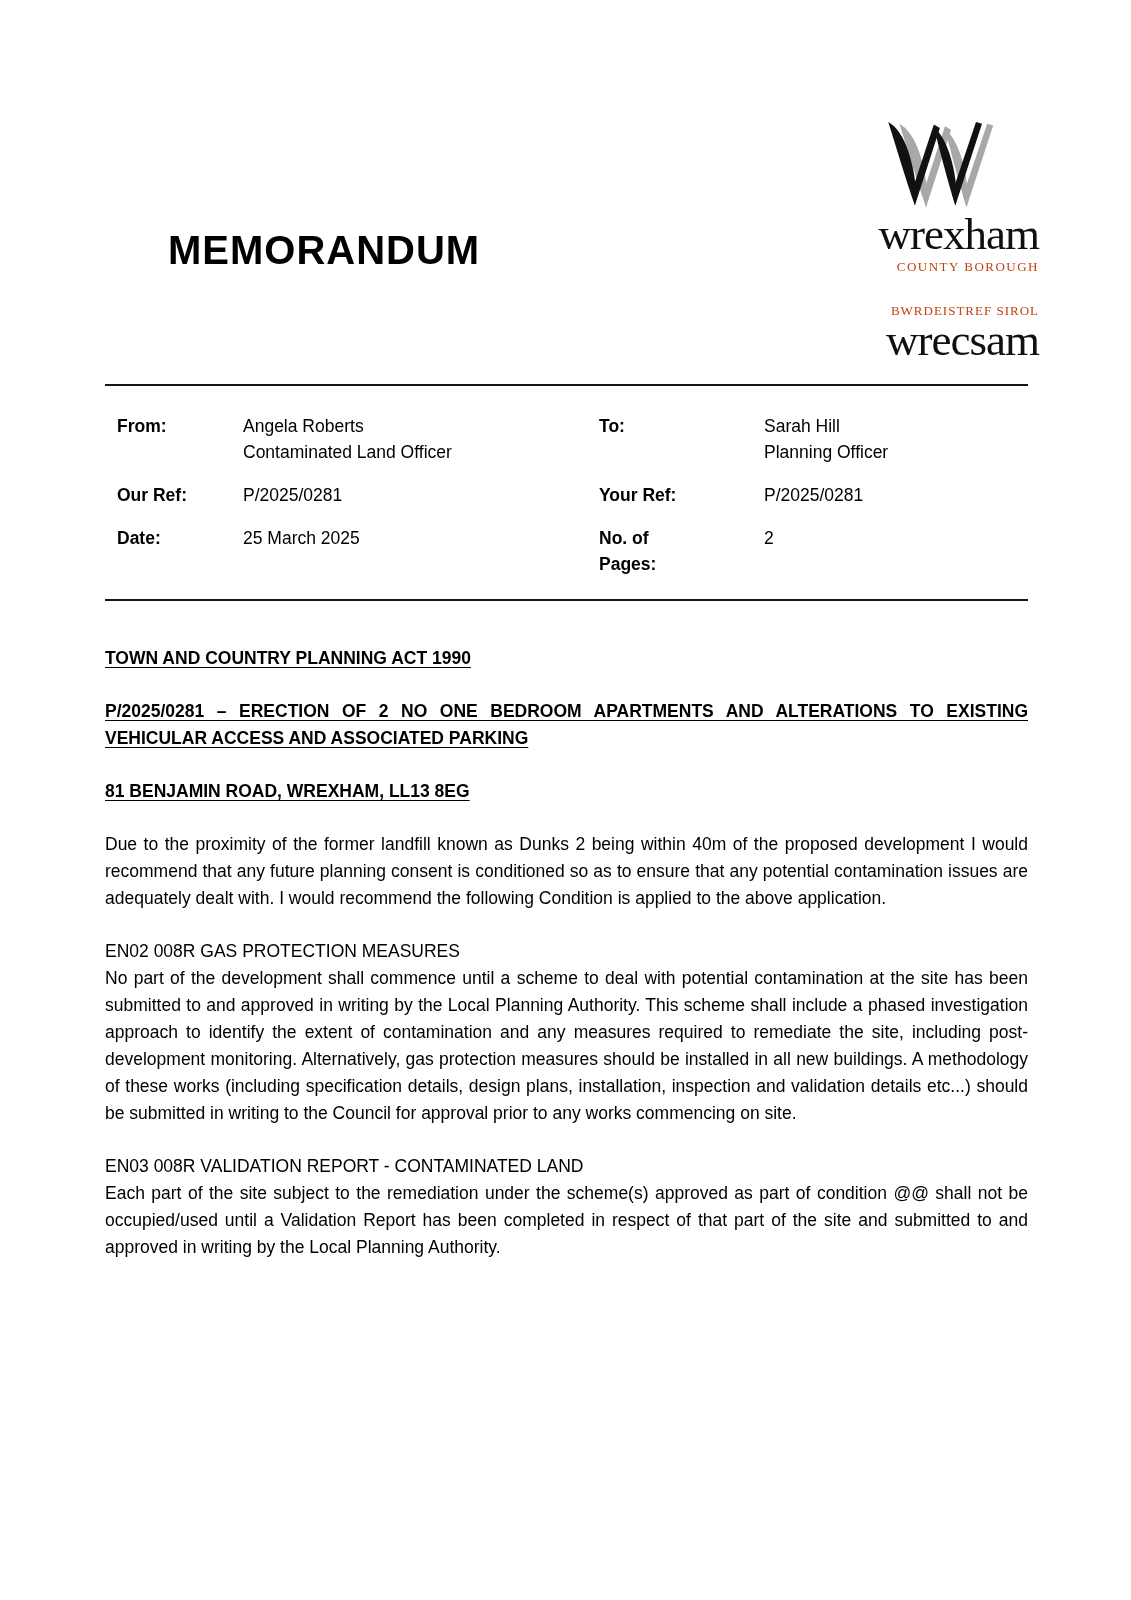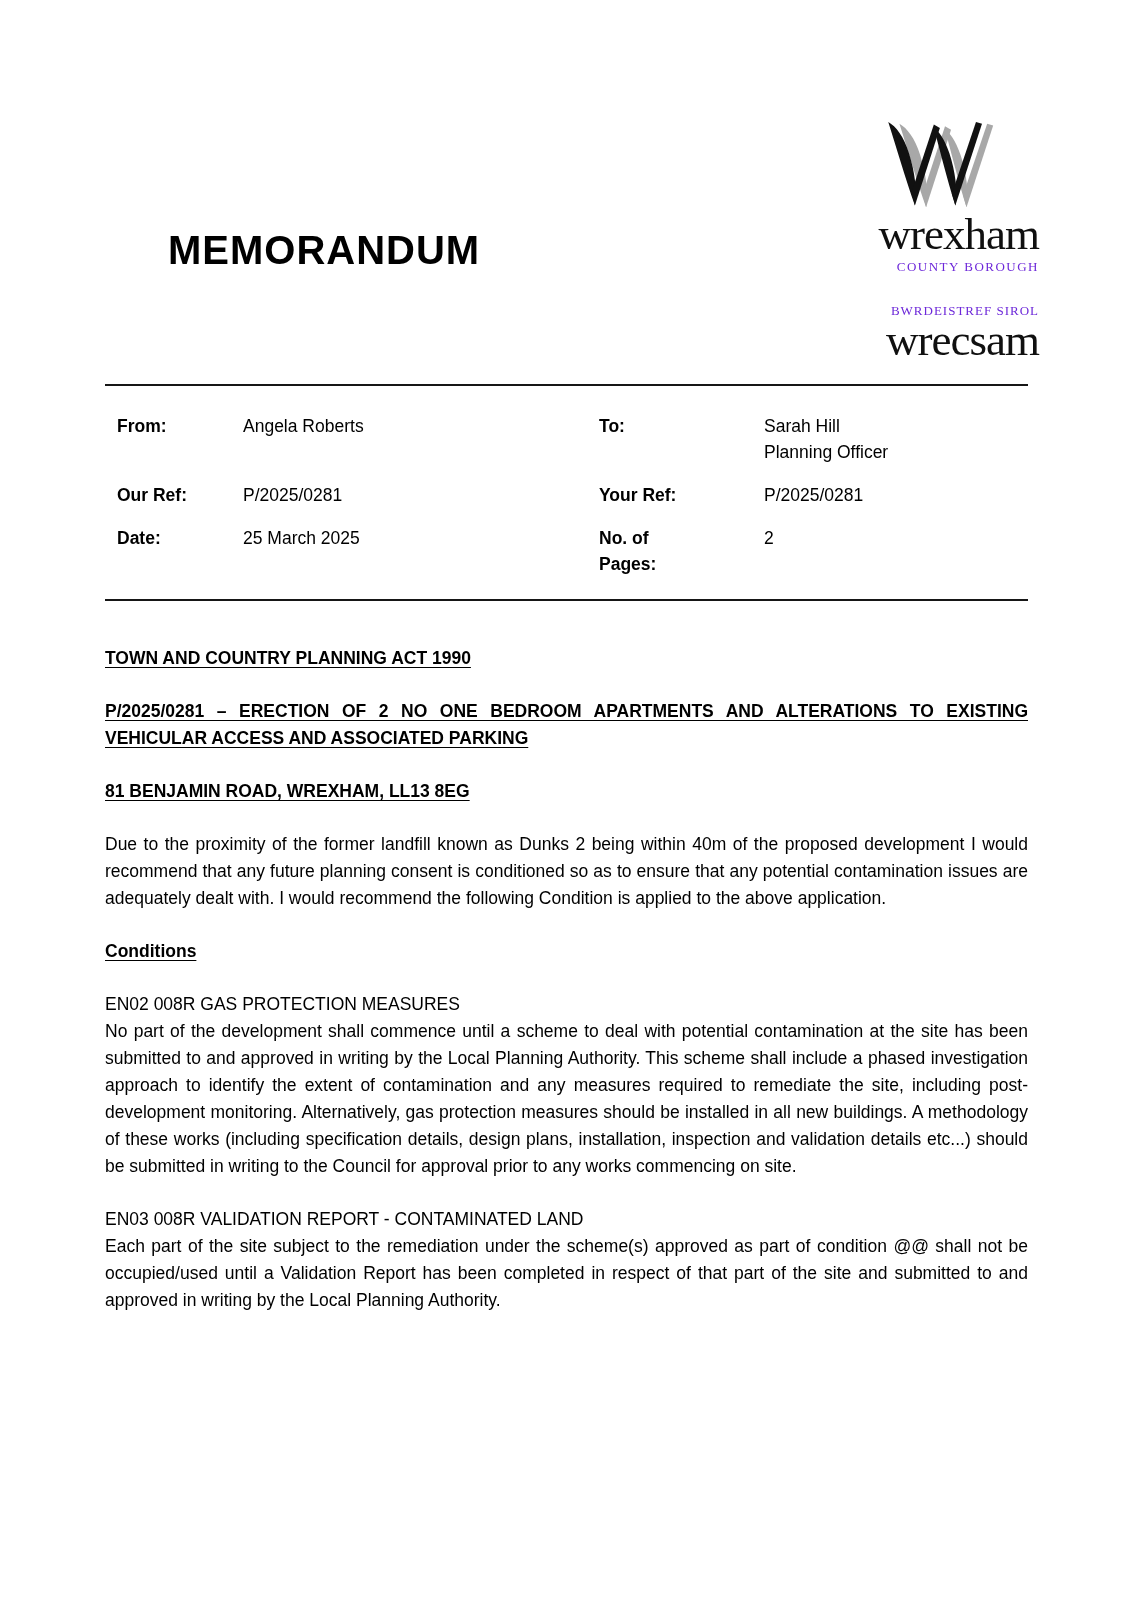--- a/index.html
+++ b/index.html
@@ -41,21 +41,21 @@
     line-height: 1.0;
     letter-spacing: -1px;
     color: #101010;
   }
   .logo-sub {
     font-family: "Liberation Serif", serif;
     font-size: 13px;
     letter-spacing: 1.5px;
     line-height: 1.2;
     margin-top: 2px;
-    color: #6d28d9;
+    color: #c2410c;
   }
   .logo-sub-welsh { margin-top: 28px; letter-spacing: 1px; }
 
   
   .rule {
     position: absolute;
     left: 105px;
     width: 923px;
     height: 2px;
     background: #161616;
@@ -128,20 +128,21 @@
     <div class="logo-sub logo-sub-welsh">BWRDEISTREF SIROL</div>
     <div class="logo-name">wrecsam</div>
   </div>
 
   <div class="rule rule-top"></div>
 
   <section class="meta">
     <div class="meta-label">From:</div>
     <div class="meta-value">
       <div>Angela Roberts</div>
+      <div>Contaminated Land Officer</div>
     </div>
     <div class="meta-label">To:</div>
     <div class="meta-value">
       <div>Sarah Hill</div>
       <div>Planning Officer</div>
     </div>
 
     <div class="meta-label">Our Ref:</div>
     <div class="meta-value">P/2025/0281</div>
     <div class="meta-label">Your Ref:</div>
@@ -153,21 +154,20 @@
     <div class="meta-value">2</div>
   </section>
 
   <div class="rule rule-bottom"></div>
 
   <main class="content">
     <p class="heading">TOWN AND COUNTRY PLANNING ACT 1990</p>
     <p class="heading">P/2025/0281 – ERECTION OF 2 NO ONE BEDROOM APARTMENTS AND ALTERATIONS TO EXISTING VEHICULAR ACCESS AND ASSOCIATED PARKING</p>
     <p class="heading">81 BENJAMIN ROAD, WREXHAM, LL13 8EG</p>
     <p class="para">Due to the proximity of the former landfill known as Dunks 2 being within 40m of the proposed development I would recommend that any future planning consent is conditioned so as to ensure that any potential contamination issues are adequately dealt with.  I would recommend the following Condition is applied to the above application.</p>
-    <p class="heading">Conditions</p>
 
     <div class="condition">
       <p class="cond-title">EN02 008R GAS PROTECTION MEASURES</p>
       <p class="para">No part of the development shall commence until a scheme to deal with potential contamination at the site has been submitted to and approved in writing by the Local Planning Authority. This scheme shall include a phased investigation approach to identify the extent of contamination and any measures required to remediate the site, including post-development monitoring.  Alternatively, gas protection measures should be installed in all new buildings.  A methodology of these works (including specification details, design plans, installation, inspection and validation details etc...) should be submitted in writing to the Council for approval prior to any works commencing on site.</p>
     </div>
 
     <div class="condition">
       <p class="cond-title">EN03 008R VALIDATION REPORT - CONTAMINATED LAND</p>
       <p class="para">Each part of the site subject to the remediation under the scheme(s) approved as part of condition @@ shall not be occupied/used until a Validation Report has been completed in respect of that part of the site and submitted to and approved in writing by the Local Planning Authority.</p>
     </div>

